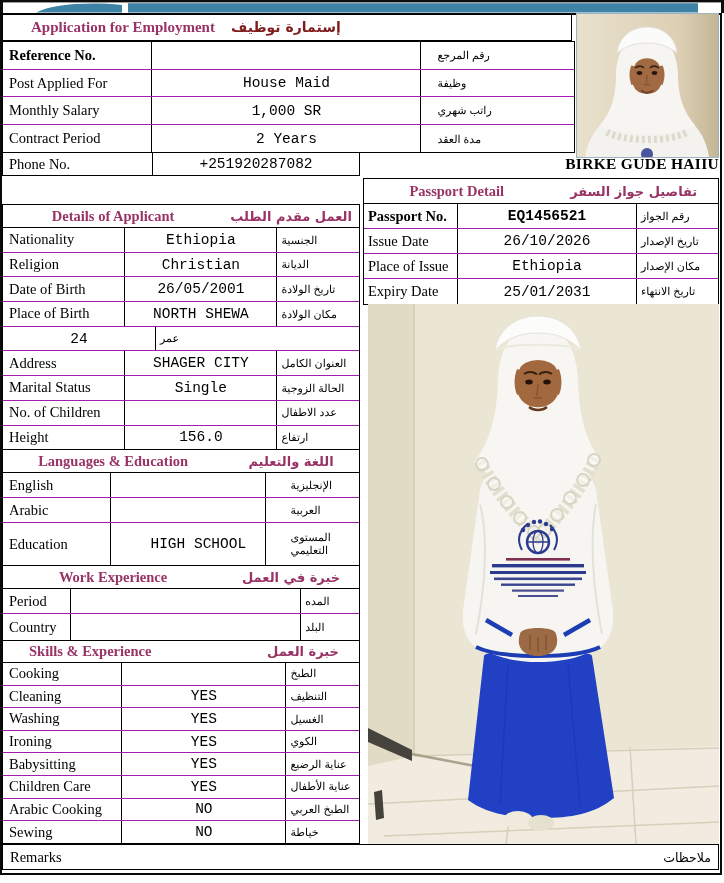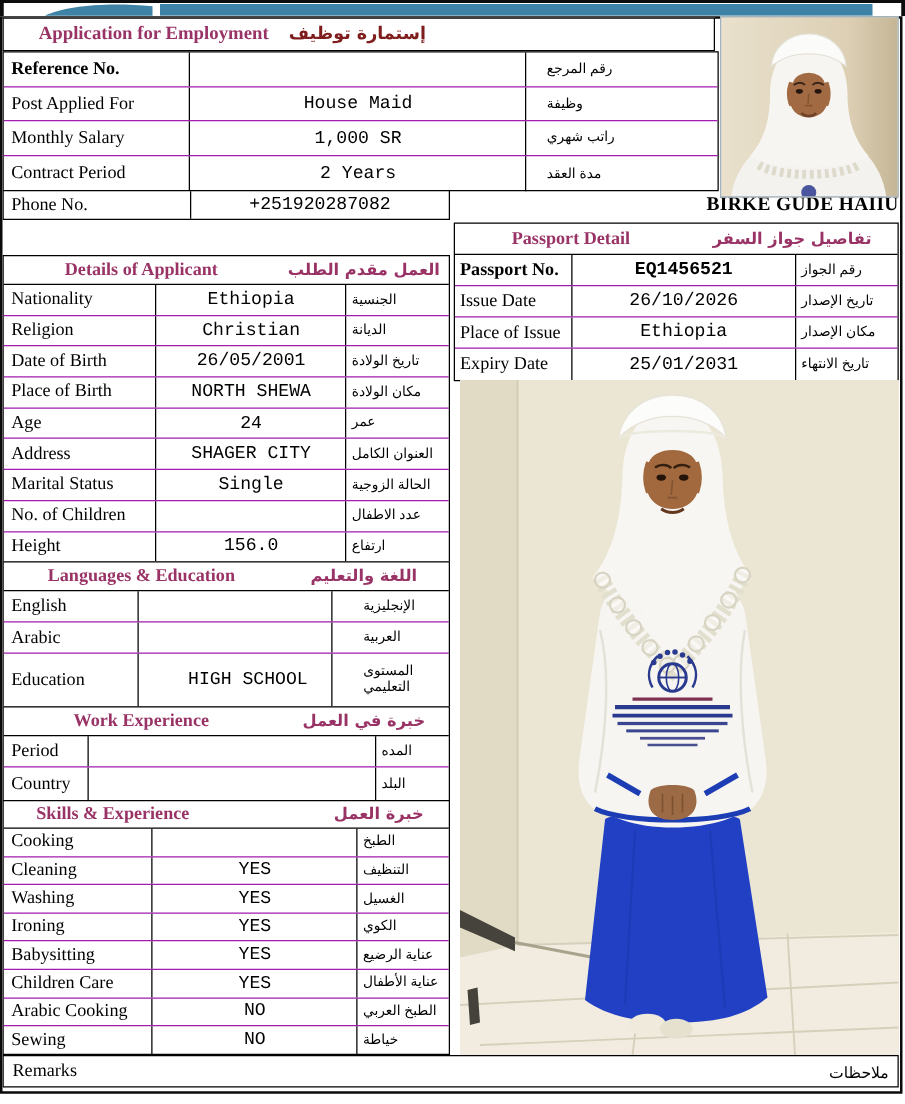--- a/index.html
+++ b/index.html
@@ -166,21 +166,20 @@
         </div>
     </div>
     <div class="frow">
       <div class="fcell lab">Place of Birth</div>
       <div class="fcell val">NORTH SHEWA</div>
       <div class="fcell ar">
           <span class="art">مكان الولادة</span>
         </div>
     </div>
     <div class="frow">
-      <div class="fcell lab">Age</div>
       <div class="fcell val">24</div>
       <div class="fcell ar">
           <span class="art">عمر</span>
         </div>
     </div>
     <div class="frow">
       <div class="fcell lab">Address</div>
       <div class="fcell val">SHAGER CITY</div>
       <div class="fcell ar">
           <span class="art">العنوان الكامل</span>

